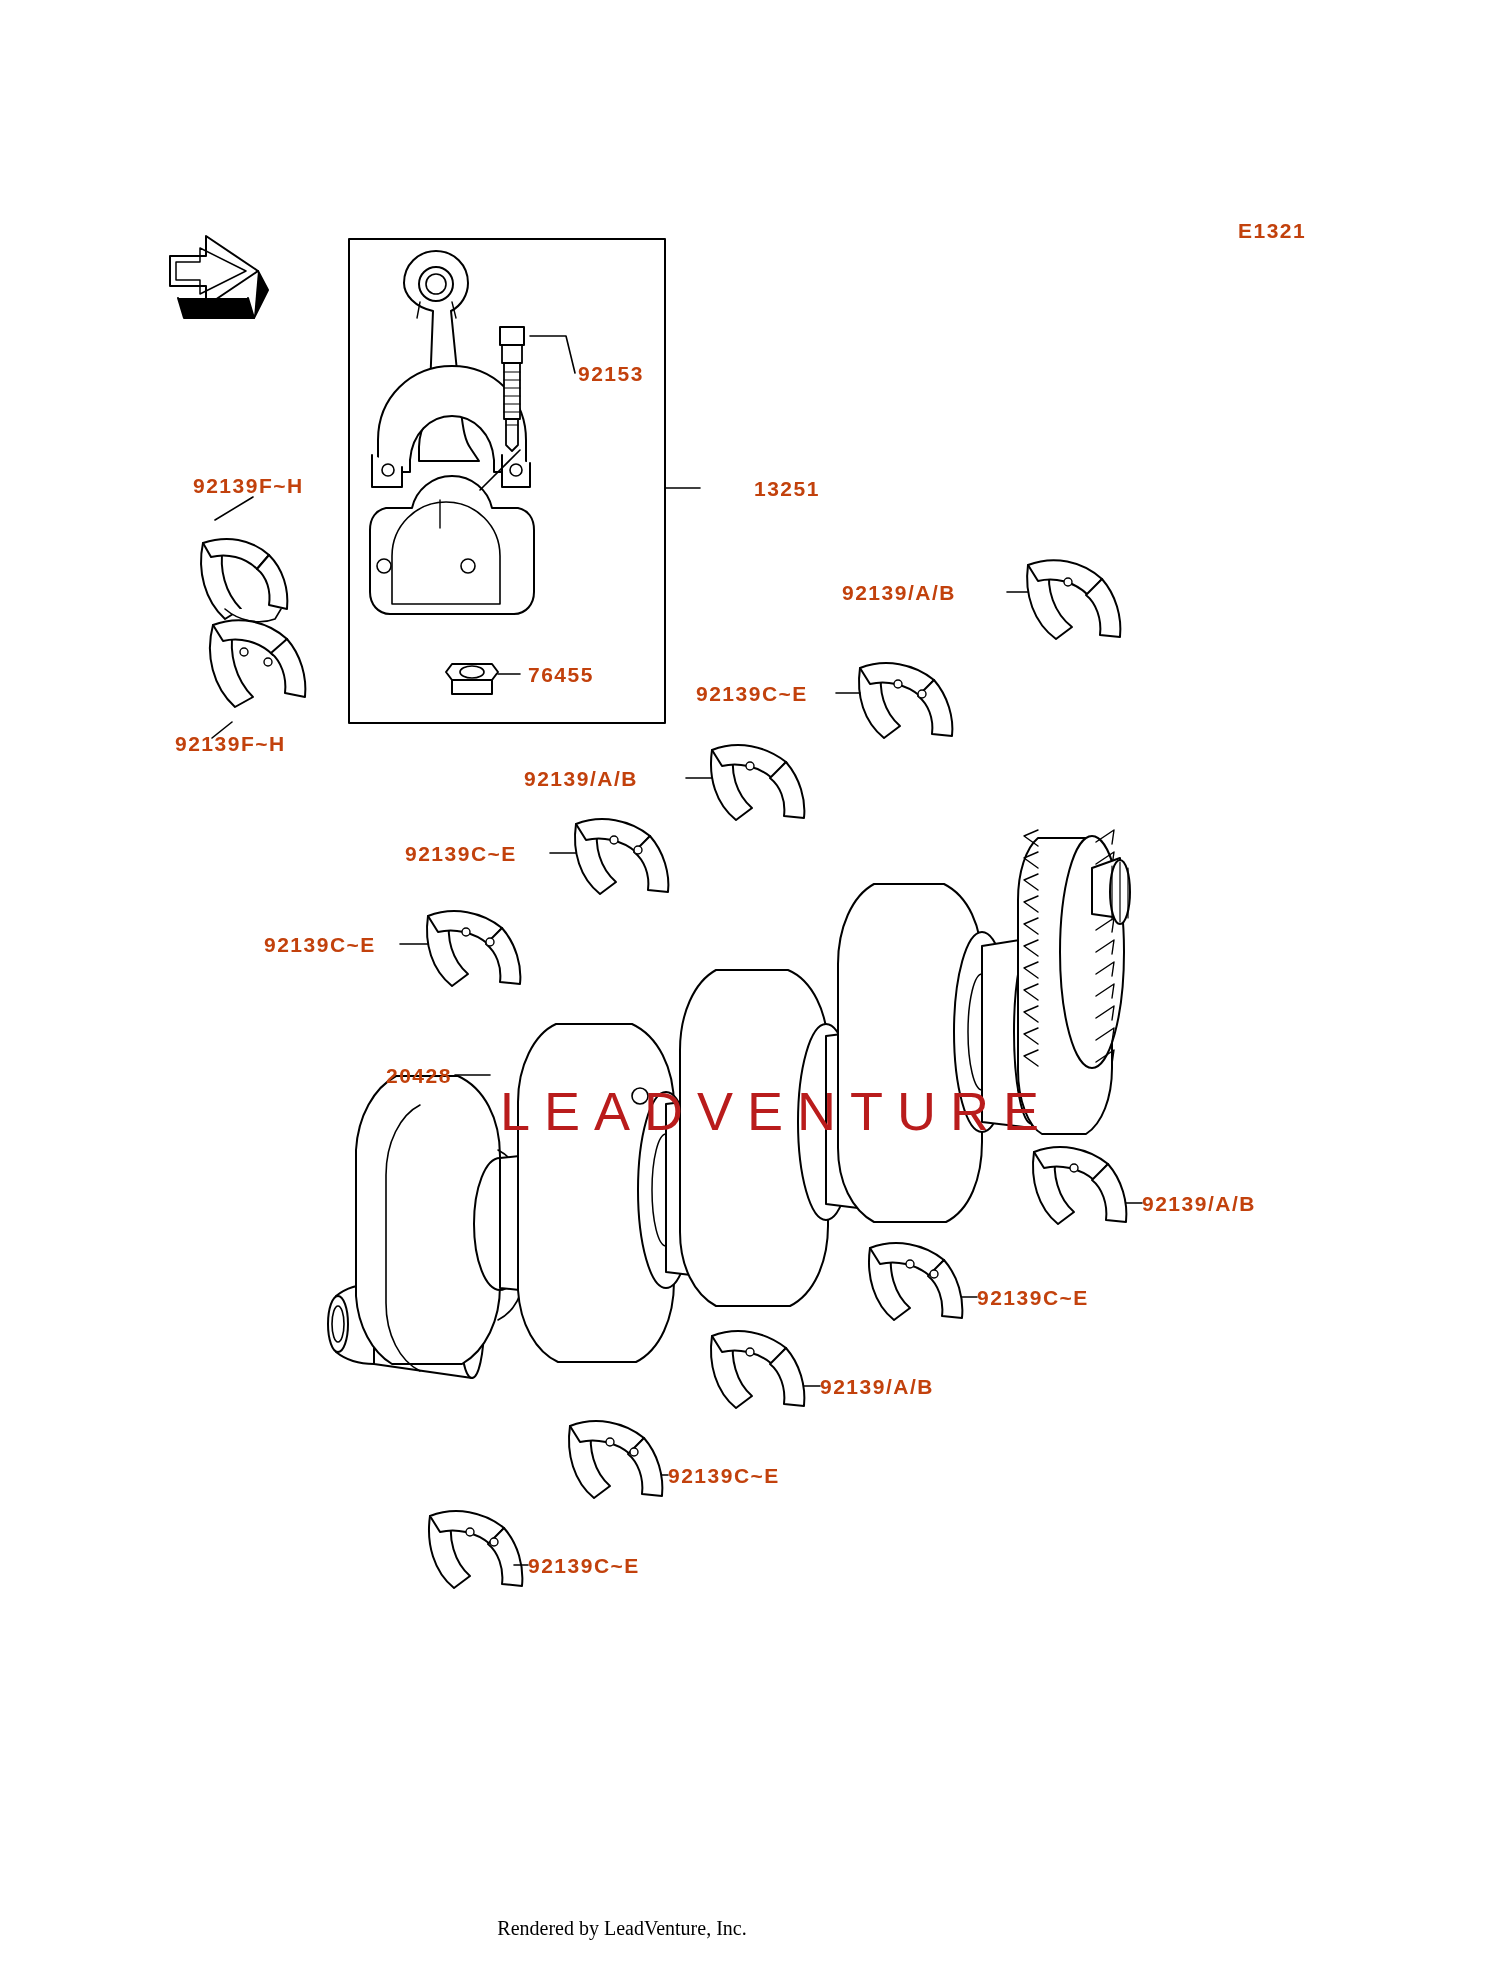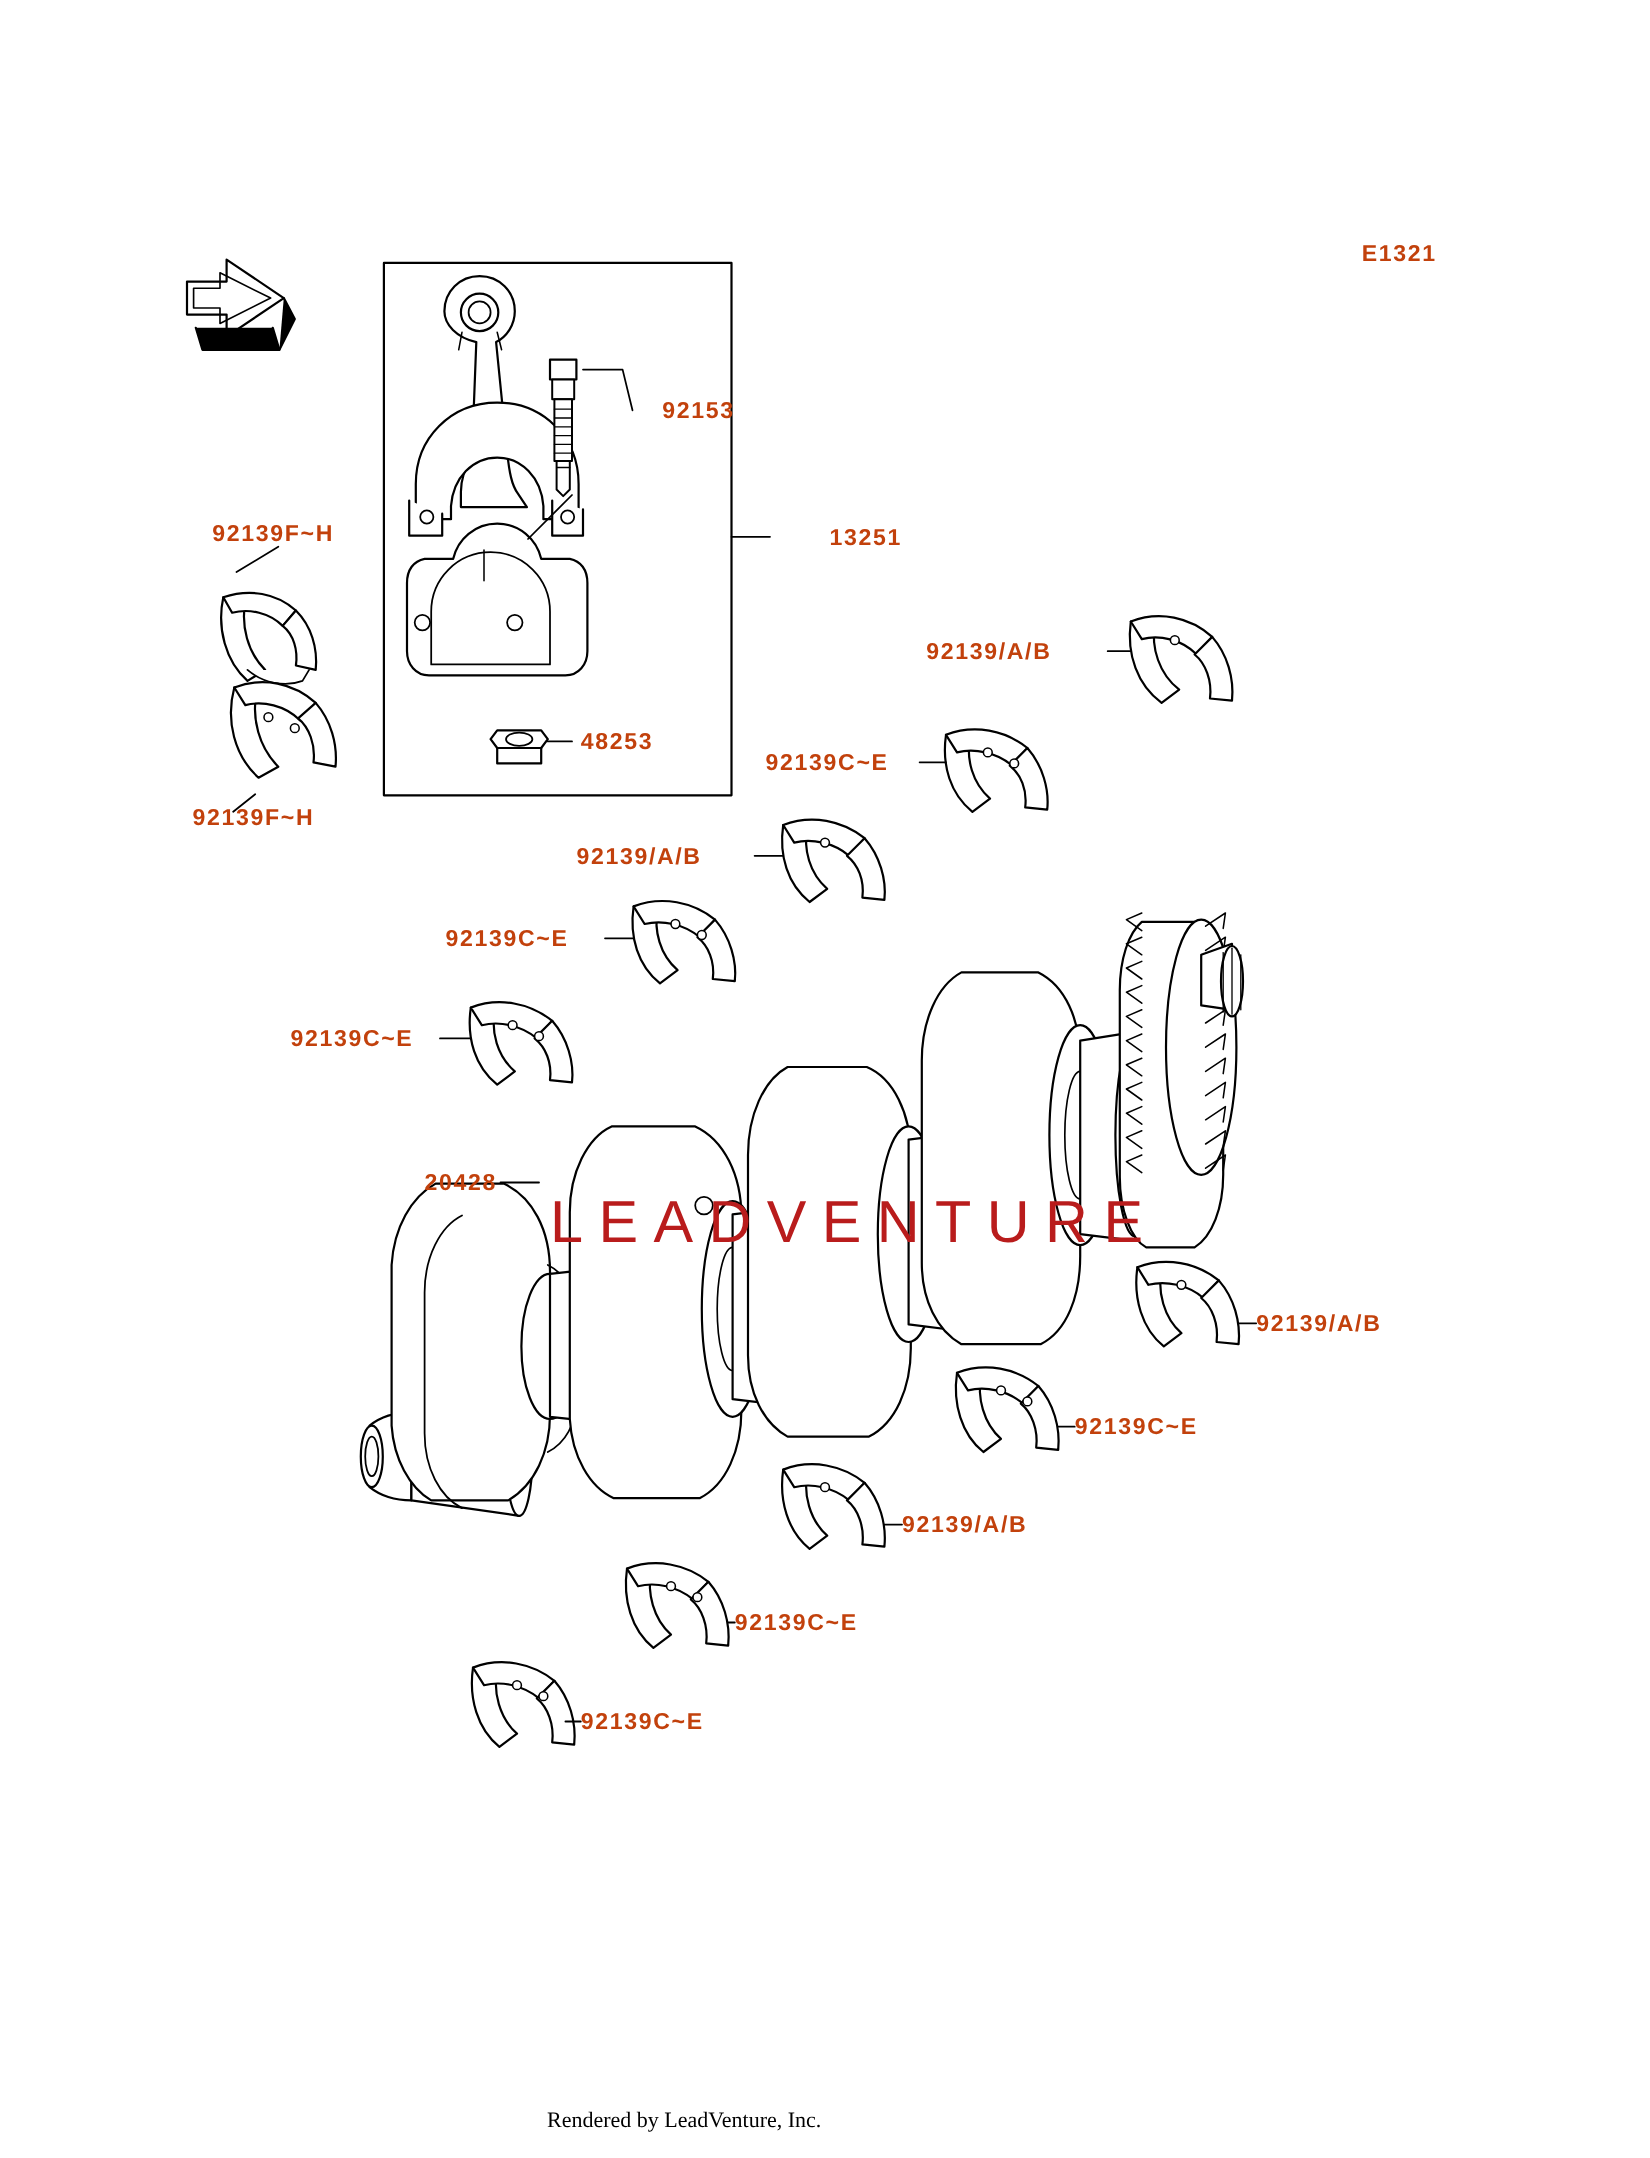--- a/index.html
+++ b/index.html
@@ -313,25 +313,25 @@
         <circle cx="470" cy="1532" r="4" fill="#fff" stroke="#000" stroke-width="1.4"></circle>
         <circle cx="494" cy="1542" r="4" fill="#fff" stroke="#000" stroke-width="1.4"></circle>
       </g>
       <path d="M514 1565 L528 1565" stroke="#000" stroke-width="1.6"></path>
 
     </g>
   </svg>
 
   <div class="label" style="left:1238px; top:219px;">E1321</div>
 
-  <div class="label" style="left:578px; top:362px;margin-left:24px;">92153</div>
+  <div class="label" style="left:578px; top:362px;">92153</div>
   <div class="label" style="left:706px; top:477px;margin-left:48px;">13251</div>
   <div class="label" style="left:193px; top:474px;">92139F~H</div>
   <div class="label" style="left:175px; top:732px;">92139F~H</div>
-  <div class="label" style="left:528px; top:663px;">48253</div>
+  <div class="label" style="left:528px; top:663px;">76455</div>
   <div class="label" style="left:842px; top:581px;">92139/A/B</div>
   <div class="label" style="left:696px; top:682px;">92139C~E</div>
   <div class="label" style="left:524px; top:767px;">92139/A/B</div>
   <div class="label" style="left:405px; top:842px;">92139C~E</div>
   <div class="label" style="left:264px; top:933px;">92139C~E</div>
   <div class="label" style="left:386px; top:1064px;">20428</div>
   <div class="label" style="left:1142px; top:1192px;">92139/A/B</div>
   <div class="label" style="left:977px; top:1286px;">92139C~E</div>
   <div class="label" style="left:820px; top:1375px;">92139/A/B</div>
   <div class="label" style="left:668px; top:1464px;">92139C~E</div>

